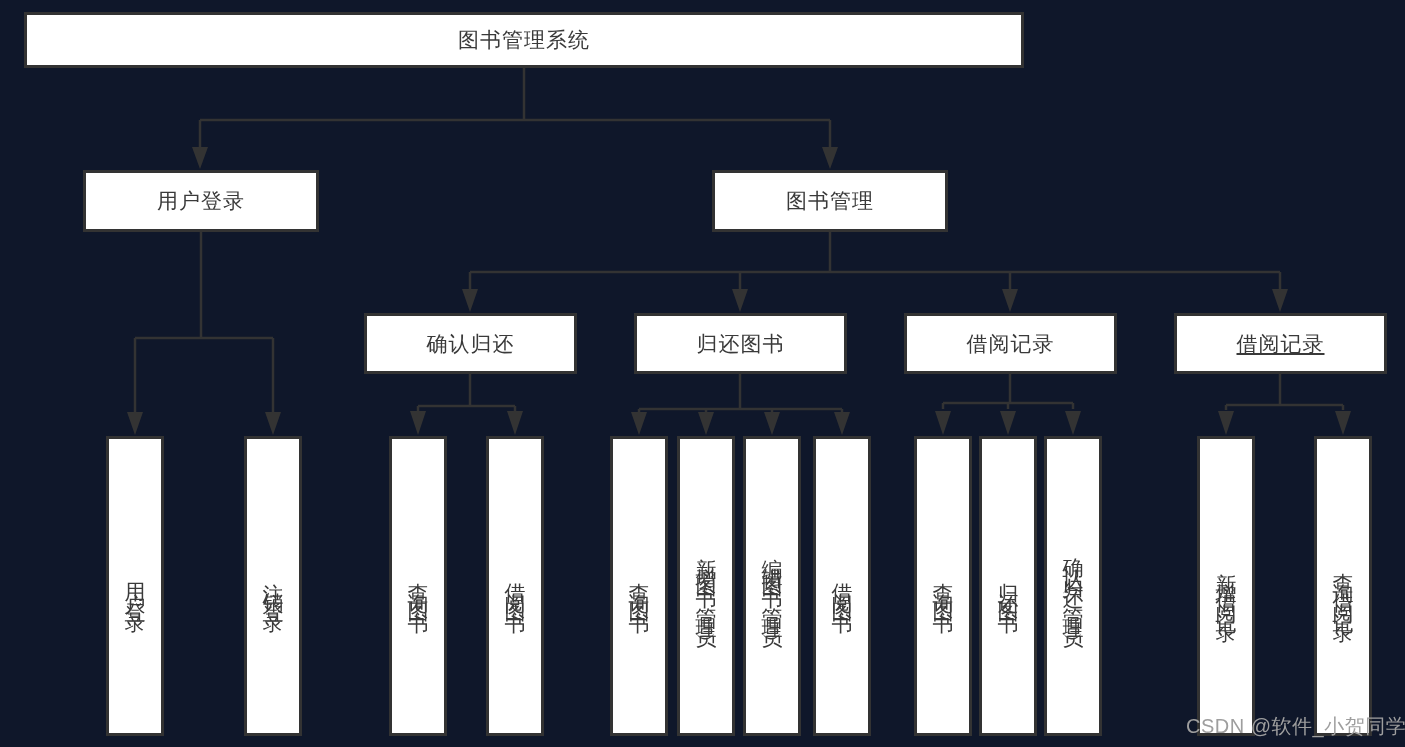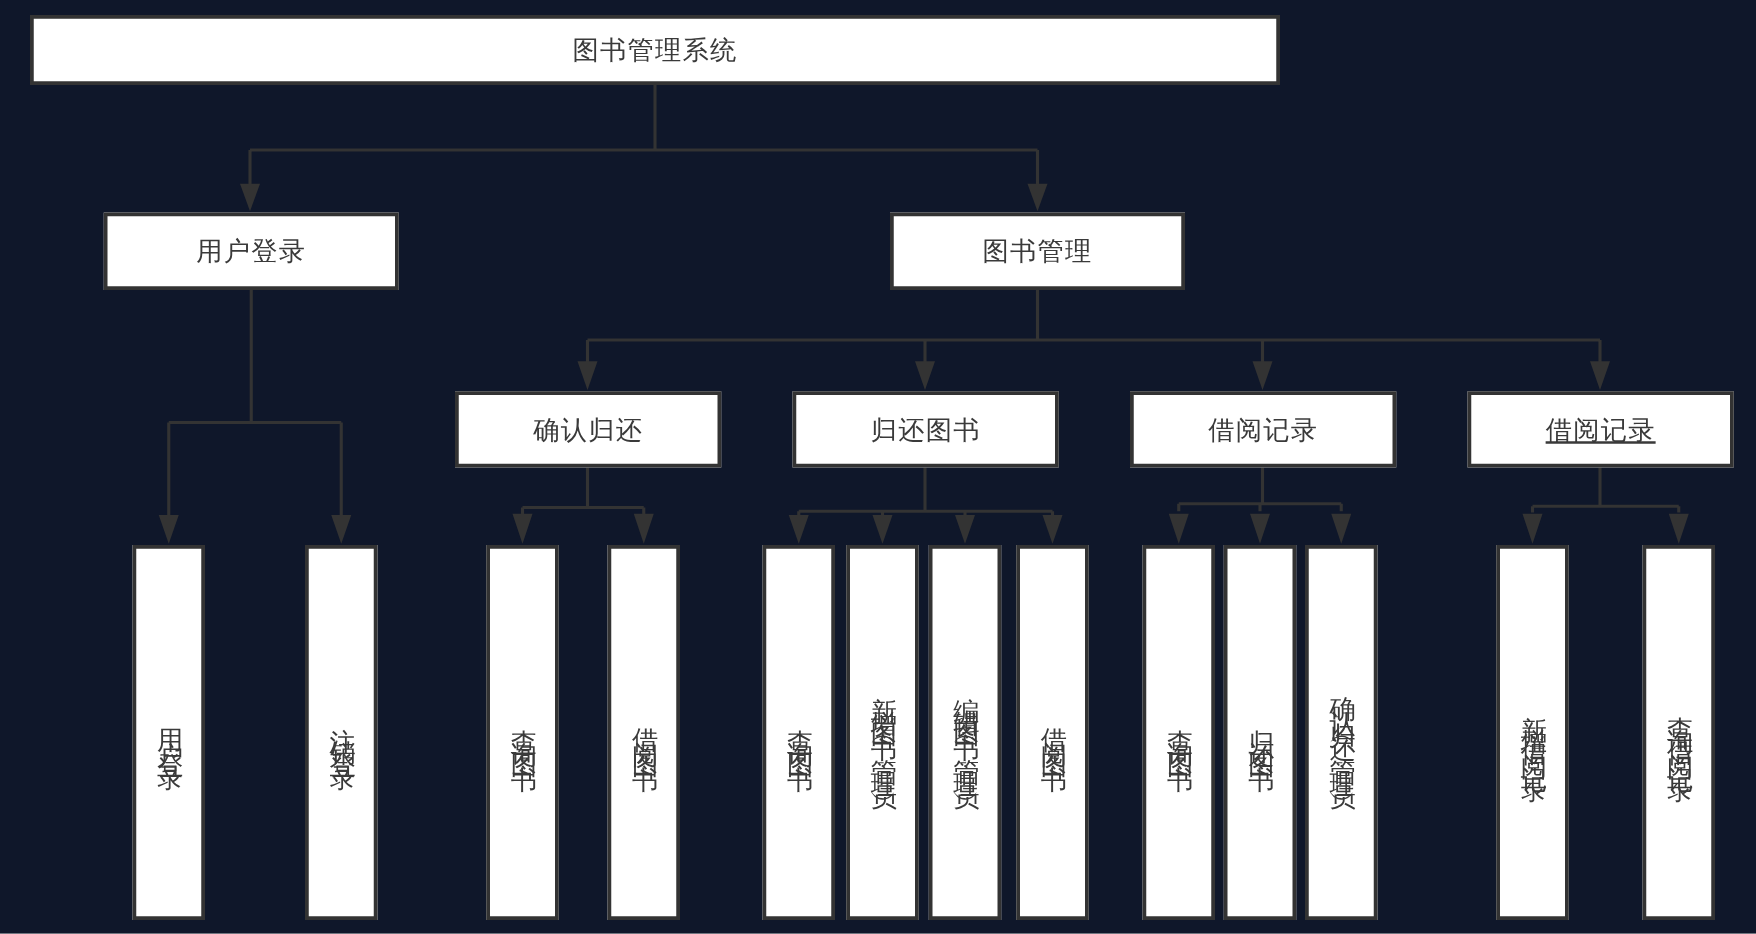--- a/index.html
+++ b/index.html
@@ -122,14 +122,15 @@
   <div class="node v leaf" style="left:743px;">编辑图书（管理员）</div>
   <div class="node v leaf" style="left:813px;">借阅图书</div>
 
   <div class="node v leaf" style="left:914px;">查询图书</div>
   <div class="node v leaf" style="left:979px;">归还图书</div>
   <div class="node v leaf" style="left:1044px;">确认归还（管理员）</div>
 
   <div class="node v leaf" style="left:1197px;">新增借阅记录</div>
   <div class="node v leaf" style="left:1314px;">查询借阅记录</div>
 
+  <div class="watermark">CSDN @软件_小贺同学</div>
 
 </div>
 
 </body></html>

